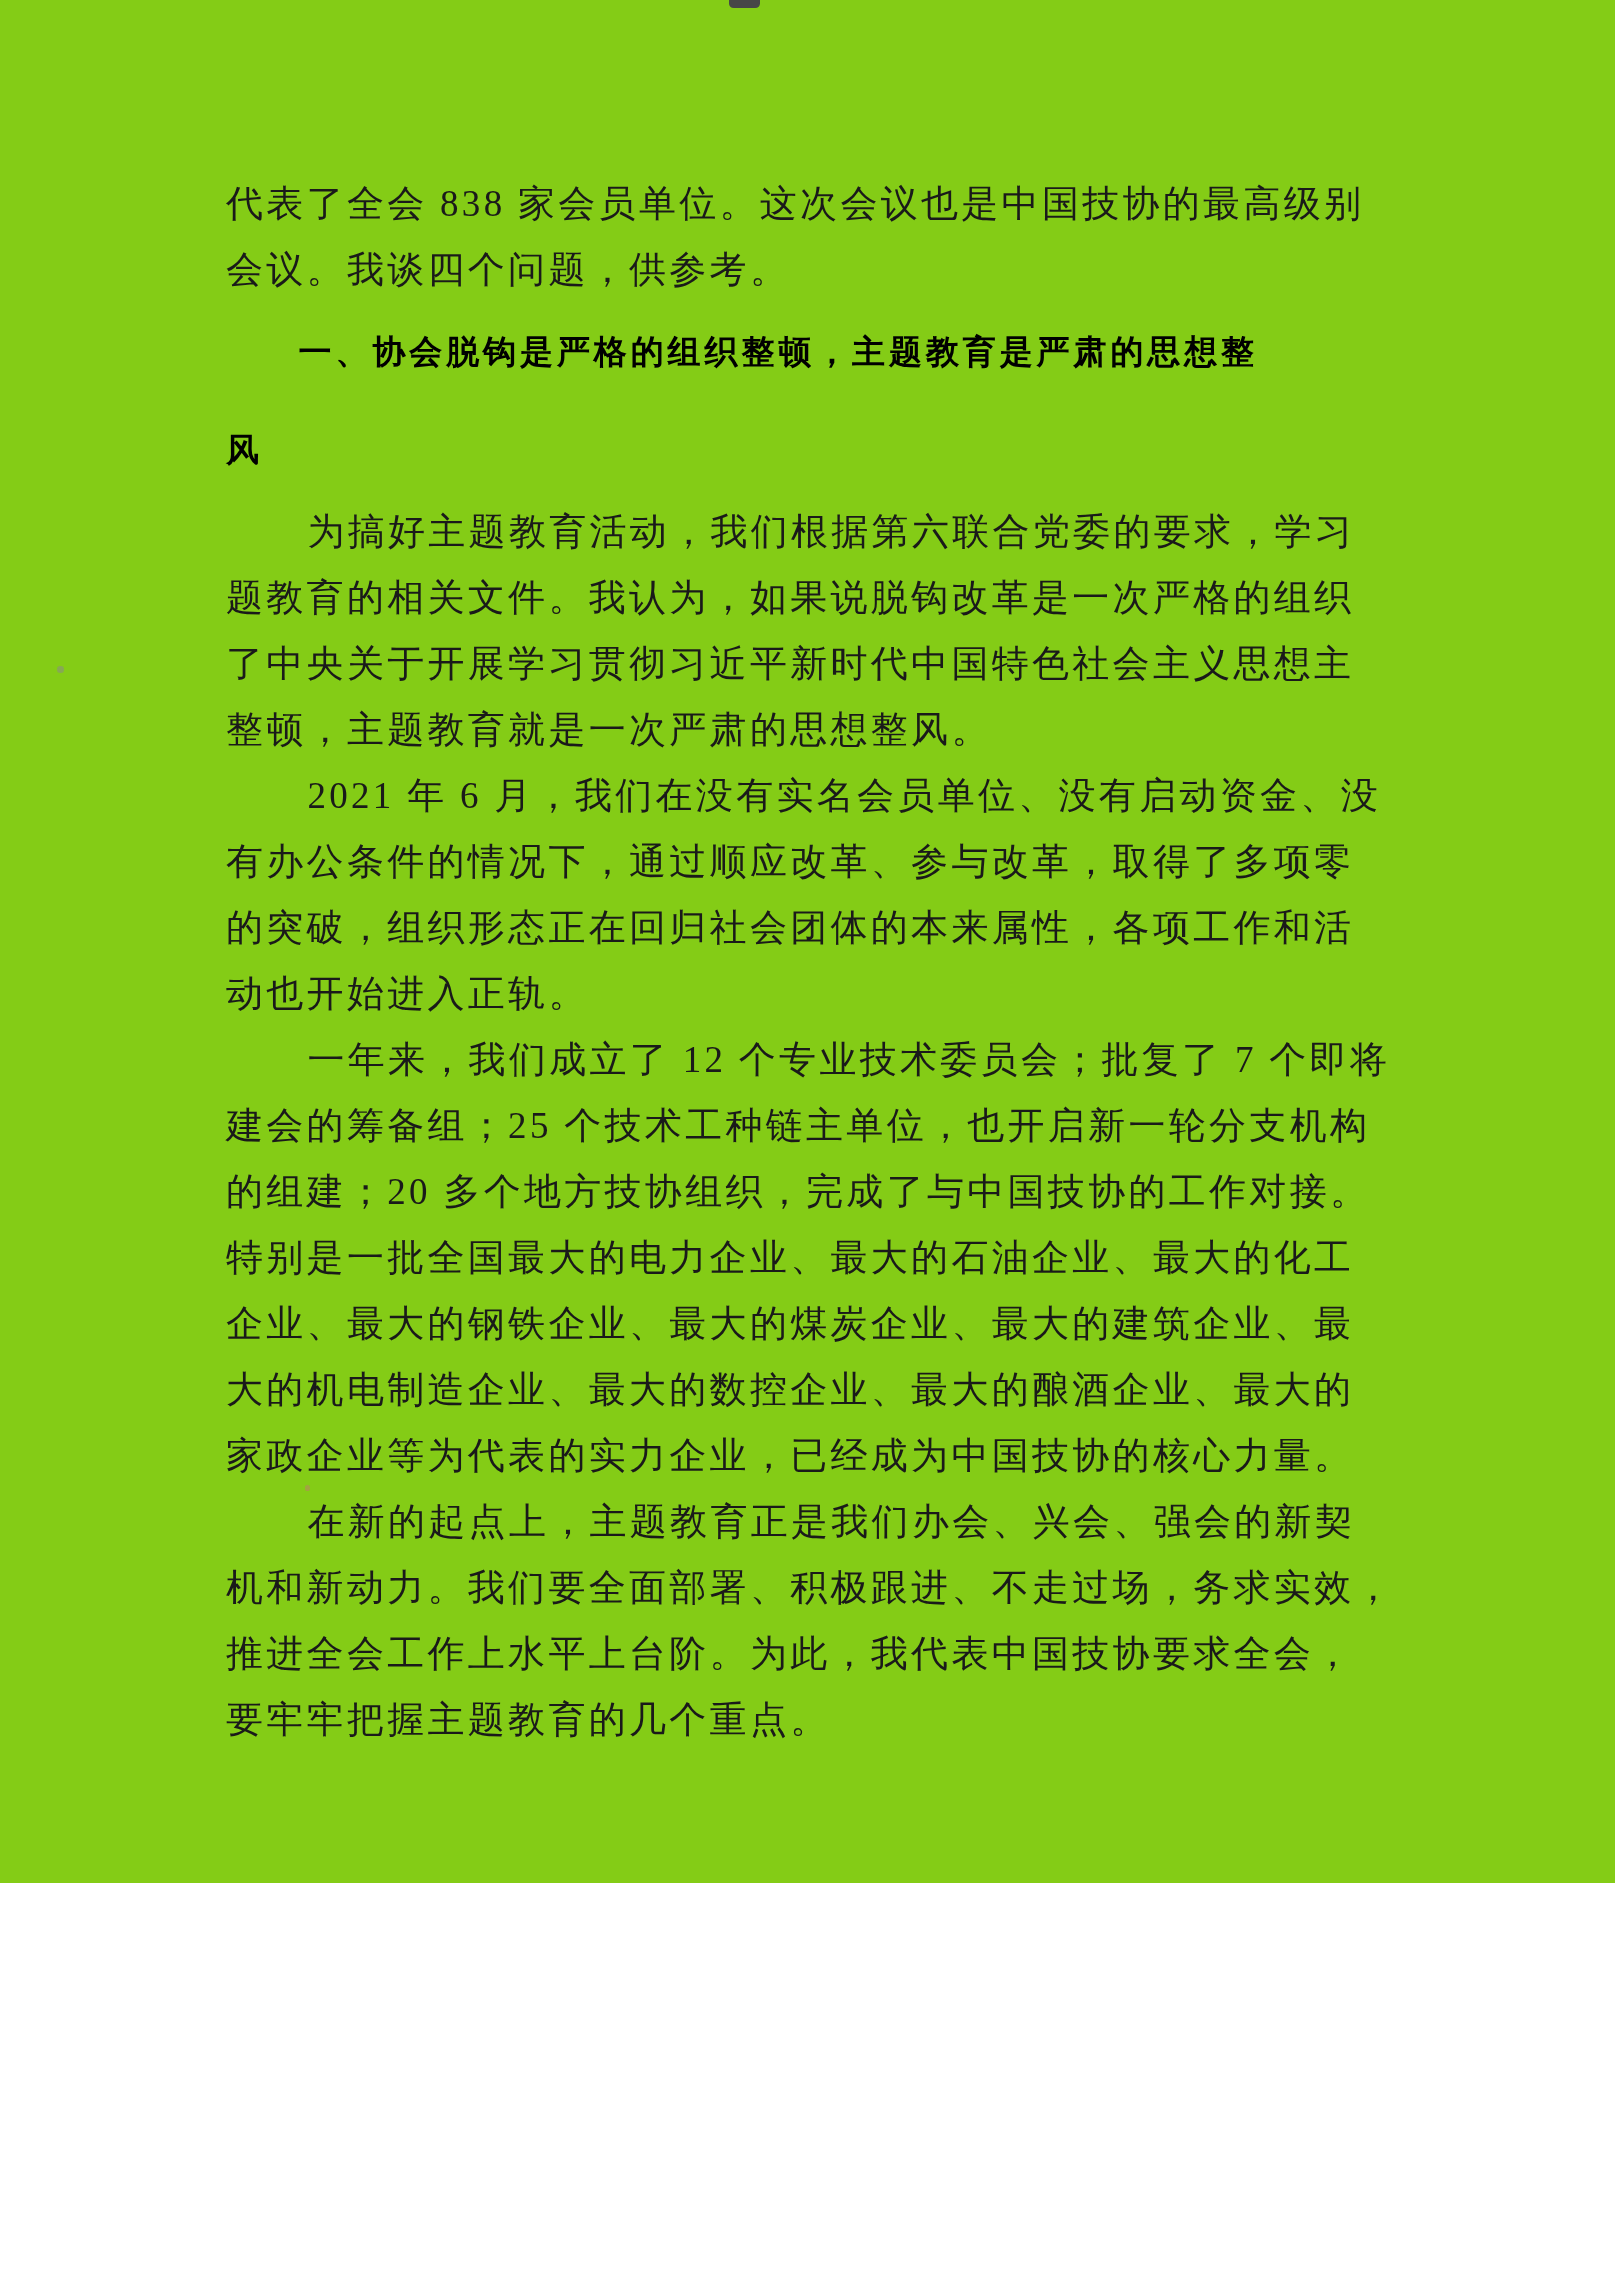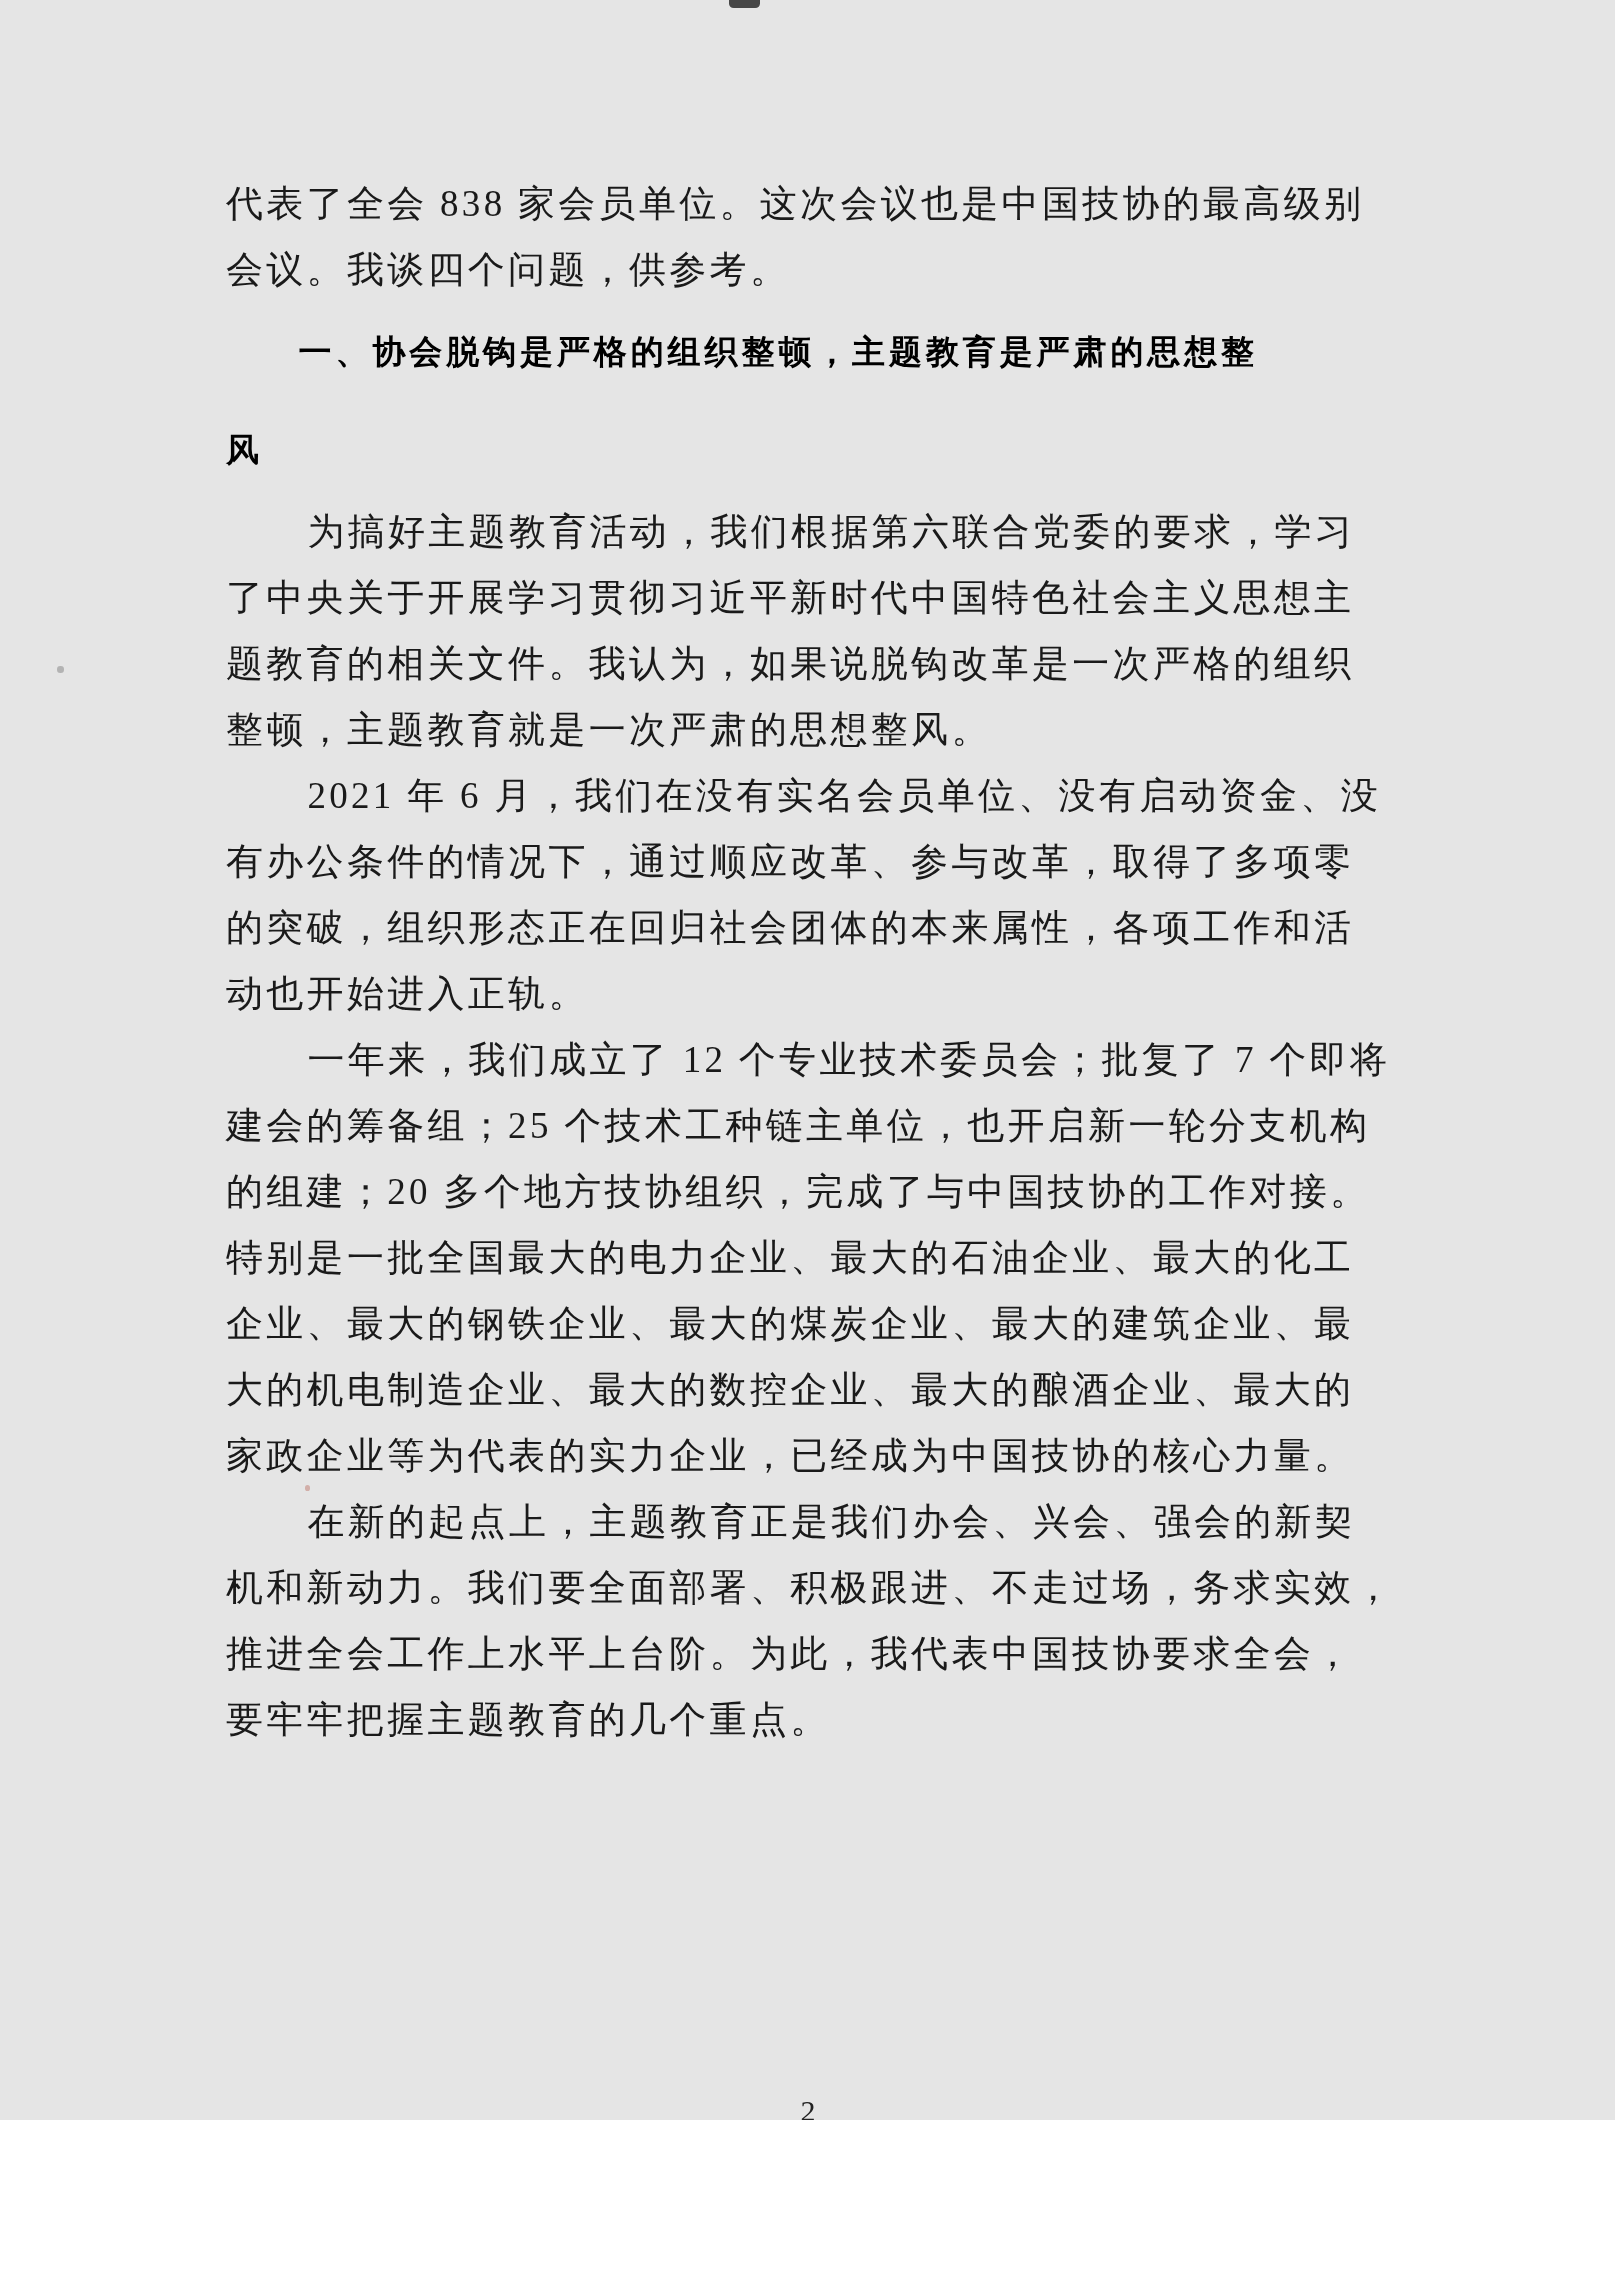--- a/index.html
+++ b/index.html
@@ -3,22 +3,22 @@
 <meta charset="utf-8">
 <style>
   html, body {
     margin: 0;
     padding: 0;
     background: #ffffff;
   }
   .page {
     position: relative;
     width: 1616px;
-    height: 2120px;
-    background: #e5e5e5;
+    height: 1883px;
+    background: #84cc16;
     overflow: hidden;
     font-family: "Liberation Serif", serif;
     color: #1c1c1c;
   }
   .text-block {
     position: absolute;
     left: 226px;
     top: 171px;
     width: 1216px;
   }
@@ -100,22 +100,22 @@
   <div class="artifact-top-mark"></div>
   <div class="artifact-left-dot"></div>
   <div class="artifact-mid-dot"></div>
 
   <div class="text-block">
       <div class="line body">代表了全会 838 家会员单位。这次会议也是中国技协的最高级别</div>
       <div class="line body">会议。我谈四个问题，供参考。</div>
       <div class="line heading indent">一、协会脱钩是严格的组织整顿，主题教育是严肃的思想整</div>
       <div class="line heading">风</div>
       <div class="line body indent">为搞好主题教育活动，我们根据第六联合党委的要求，学习</div>
+      <div class="line body">题教育的相关文件。我认为，如果说脱钩改革是一次严格的组织</div>
       <div class="line body">了中央关于开展学习贯彻习近平新时代中国特色社会主义思想主</div>
-      <div class="line body">题教育的相关文件。我认为，如果说脱钩改革是一次严格的组织</div>
       <div class="line body">整顿，主题教育就是一次严肃的思想整风。</div>
       <div class="line body indent">2021 年 6 月，我们在没有实名会员单位、没有启动资金、没</div>
       <div class="line body">有办公条件的情况下，通过顺应改革、参与改革，取得了多项零</div>
       <div class="line body">的突破，组织形态正在回归社会团体的本来属性，各项工作和活</div>
       <div class="line body">动也开始进入正轨。</div>
       <div class="line body indent">一年来，我们成立了 12 个专业技术委员会；批复了 7 个即将</div>
       <div class="line body">建会的筹备组；25 个技术工种链主单位，也开启新一轮分支机构</div>
       <div class="line body">的组建；20 多个地方技协组织，完成了与中国技协的工作对接。</div>
       <div class="line body">特别是一批全国最大的电力企业、最大的石油企业、最大的化工</div>
       <div class="line body">企业、最大的钢铁企业、最大的煤炭企业、最大的建筑企业、最</div>

